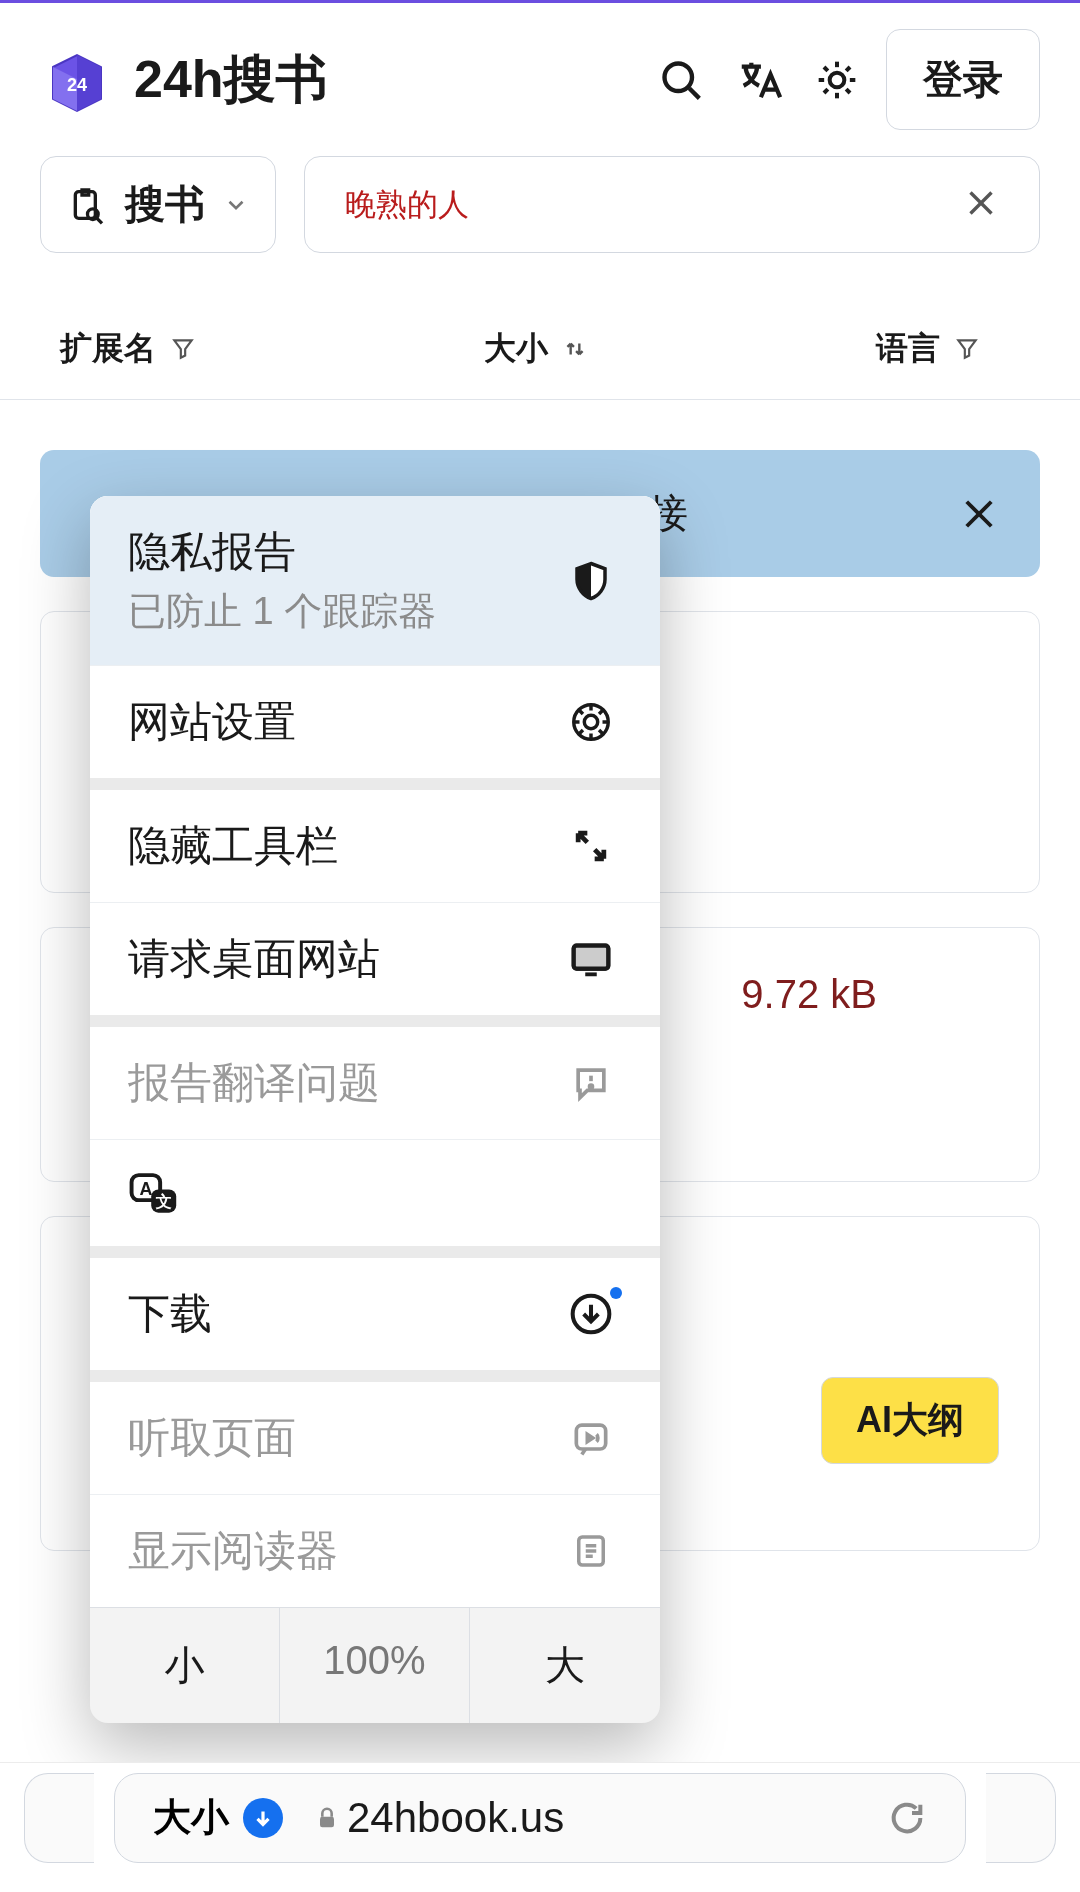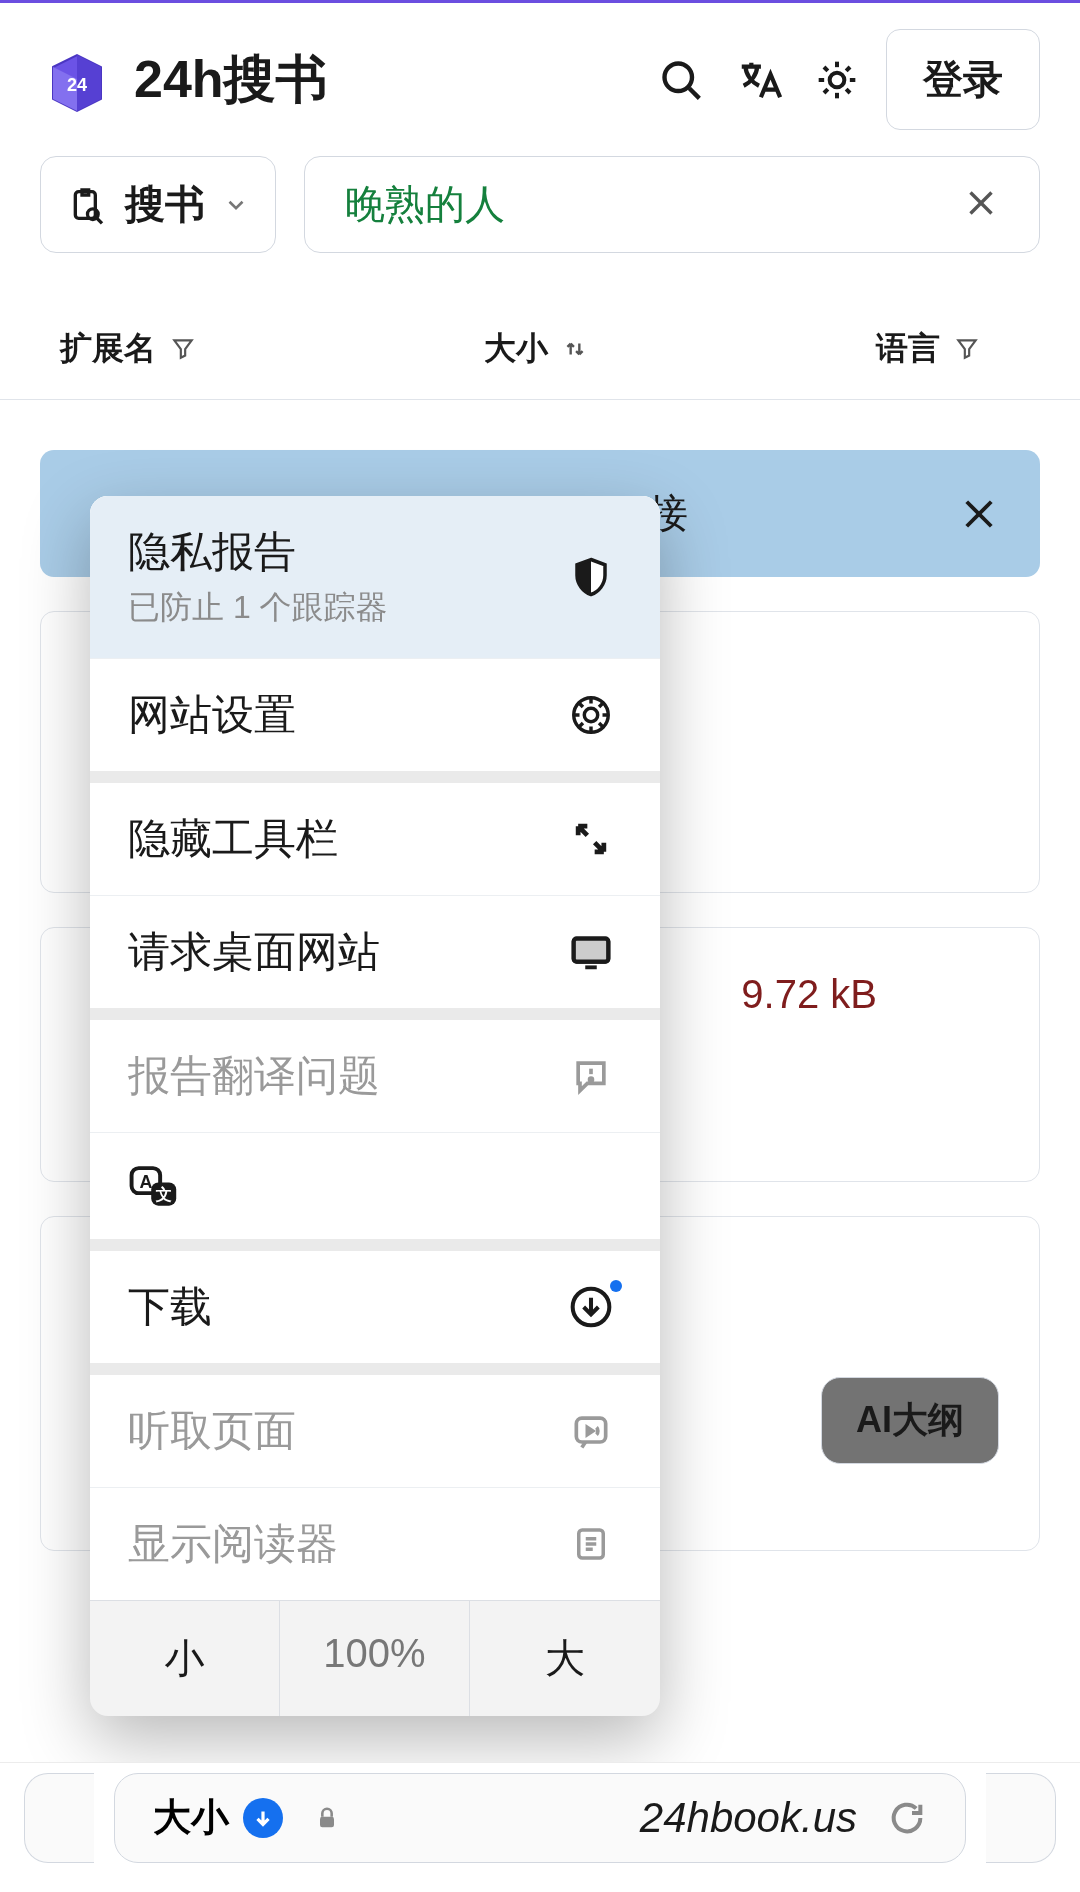--- a/index.html
+++ b/index.html
@@ -67,23 +67,23 @@
       border-radius: 16px;
       display: flex;
       align-items: center;
       padding: 0 30px;
       background: #fff;
     }
     .search-input {
       flex: 1;
       border: none;
       outline: none;
-      font-size: 40px;
+      font-size: 31px;
       padding: 24px 10px;
-      color: #15803d;
+      color: #b91c1c;
     }
     .clear-btn {
       color: #555;
       cursor: pointer;
       padding: 10px;
     }
     
     
     .table-head {
       display: flex;
@@ -126,22 +126,22 @@
     .file-size {
       font-size: 40px;
       font-weight: 500;
       color: #7f1d1d;
       margin-right: 122px;
       margin-bottom: 8px;
     }
     .chips-row { display: flex; gap: 20px; }
     .chip {
       border: 1.5px solid #d3d8e0;
-      border-radius: 19px;
-      background: #737373;
+      border-radius: 12px;
+      background: #fde047;
       padding: 18px 34px;
       font-size: 36px;
       font-weight: 600;
       color: #1a1a1a;
     }
     
     
     .menu {
       position: absolute;
       left: 90px;
@@ -159,21 +159,21 @@
       justify-content: space-between;
       padding: 28px 44px 28px 38px;
       border-bottom: 1px solid #eceff2;
       cursor: pointer;
     }
     .menu-item:last-child { border-bottom: none; }
     .menu-item.highlight { background: #e5eef6; }
     .menu-item.disabled { color: #9a9a9a; cursor: default; }
     .menu-text { font-size: 42px; font-weight: 500; }
     .menu-text.black { color: #1a1a1a; }
-    .menu-subtext { font-size: 32px; color: #8b8b8b; margin-top: 6px; }
+    .menu-subtext { font-size: 38px; color: #8b8b8b; margin-top: 6px; }
     .menu-icon { width: 50px; height: 50px; display: flex; align-items: center; justify-content: center; }
     .menu-sep { height: 12px; background: #eaeaea; }
     .menu-zoom {
       display: grid;
       grid-template-columns: 1fr 1fr 1fr;
       border-top: 1px solid #dcdfe4;
     }
     .menu-zoom > div {
       text-align: center;
       padding: 30px 0;
@@ -220,21 +220,21 @@
       padding: 0 38px;
       gap: 30px;
     }
     .bb-size-wrap { display: flex; align-items: center; gap: 14px; }
     .bb-size { font-size: 38px; font-weight: 600; }
     .blue-circle {
       width: 40px; height: 40px; border-radius: 50%;
       background: #1570ef;
       display: flex; align-items: center; justify-content: center;
     }
-    .bb-url-spacer { flex: 1; display: flex; justify-content: space-between; align-items: center; gap: 24px; font-style: italic; }
+    .bb-url-spacer { flex: 1; display: flex; justify-content: flex-start; align-items: center; gap: 6px; }
     .bb-domain { font-size: 42px; font-weight: 500; color: #1a1a1a; }
     .bb-right {
       width: 70px; height: 90px;
       border: 1.5px solid #d3d8e0;
       border-left: none;
       border-radius: 0 24px 24px 0;
       background: #fafafa;
     }
   </style>
 </head>

